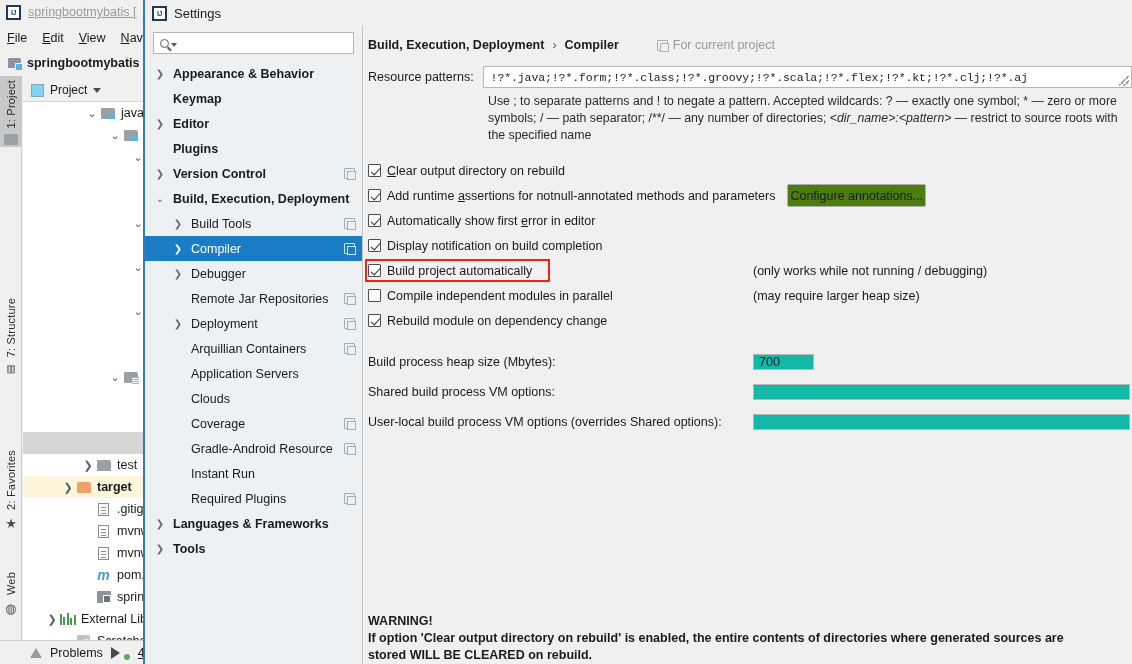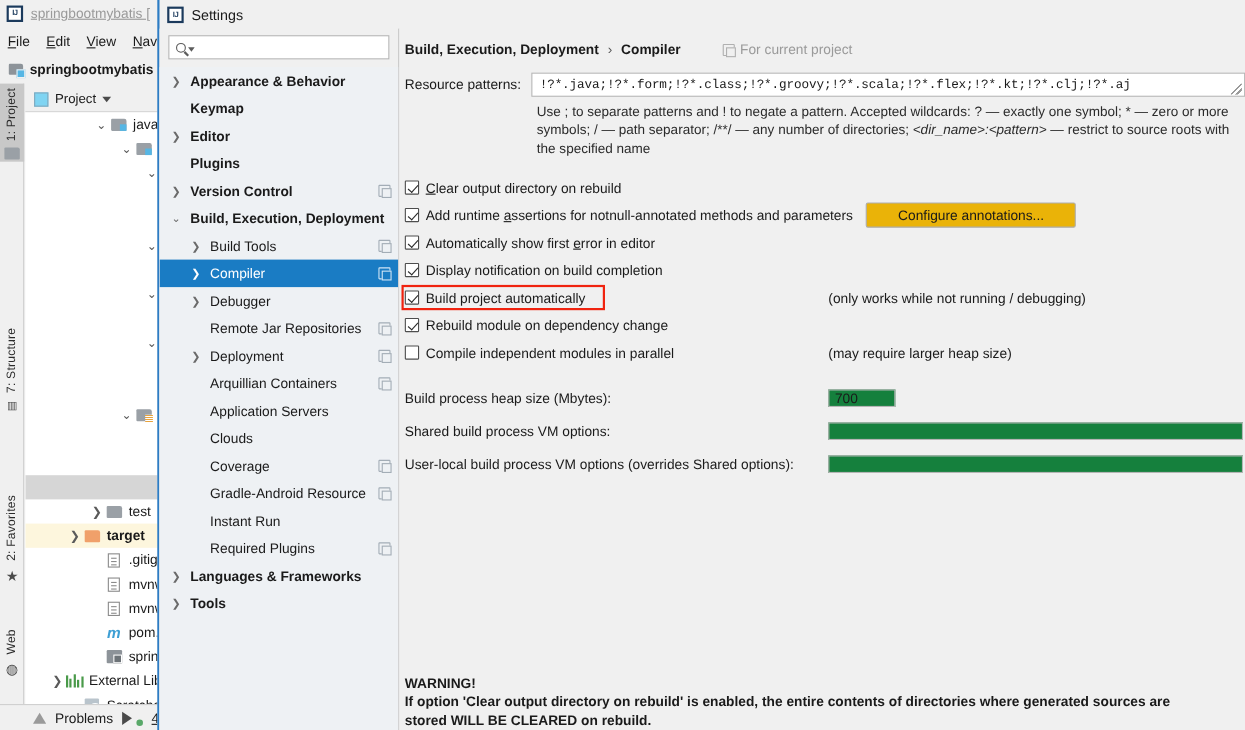--- a/index.html
+++ b/index.html
@@ -315,33 +315,33 @@
   .opt-label { margin-left: 6px; font-size: 12.5px; white-space: nowrap; }
   .opt-label u { text-decoration: underline; }
   .opt-note {
     position: absolute; left: 385px; font-size: 12.5px; white-space: nowrap;
   }
   .hl-box {
     position: absolute; left: -3px; top: 1px; width: 185px; height: 23px;
     border: 2px solid #f0230f; pointer-events: none;
   }
   .btn {
-    margin-left: 12px; height: 23px; padding: 0 28px;
-    background: #eab308; border: 1px solid #adadad; border-radius: 2px;
+    margin-left: 12px; height: 23px; padding: 0 2px;
+    background: #4d7c0f; border: 1px solid #adadad; border-radius: 2px;
     font-family: inherit; font-size: 12.5px; color: #1a1a1a; cursor: default;
     white-space: nowrap;
   }
 
   .fields { margin-top: 14px; padding-left: 5px; }
   .f-row {
     display: flex; align-items: center; height: 30px; position: relative;
   }
   .f-label { font-size: 12.5px; white-space: nowrap; }
   .f-input {
-    position: absolute; left: 385px; height: 16px; background: #15803d;
+    position: absolute; left: 385px; height: 16px; background: #14b8a6;
     border: 1px solid #b5b5b5; font-family: inherit; font-size: 12.5px;
     padding: 0 5px; outline: none; color: #1a1a1a;
   }
   .f-input.small { width: 61px; }
   .f-input.wide { width: 377px; }
 
   .warn {
     position: absolute; left: 5px; bottom: 0; right: 4px;
     font-size: 12.5px; font-weight: bold; line-height: 17px;
   }
@@ -711,28 +711,28 @@
           </div>
 
           <div class="opt-row">
             <span class="cbx on"></span>
             <span class="opt-label">Build project automatically</span>
             <span class="hl-box"></span>
             <span class="opt-note">(only works while not running / debugging)</span>
           </div>
 
           <div class="opt-row">
-            <span class="cbx on"></span>
-            <span class="opt-label">Rebuild module on dependency change</span>
-          </div>
-
-          <div class="opt-row">
             <span class="cbx"></span>
             <span class="opt-label">Compile independent modules in parallel</span>
             <span class="opt-note">(may require larger heap size)</span>
+          </div>
+
+          <div class="opt-row">
+            <span class="cbx on"></span>
+            <span class="opt-label">Rebuild module on dependency change</span>
           </div>
         </div>
 
         <div class="fields">
           <div class="f-row">
             <span class="f-label">Build process heap size (Mbytes):</span>
             <input class="f-input small" type="text" value="700" style="">
           </div>
           <div class="f-row">
             <span class="f-label">Shared build process VM options:</span>

